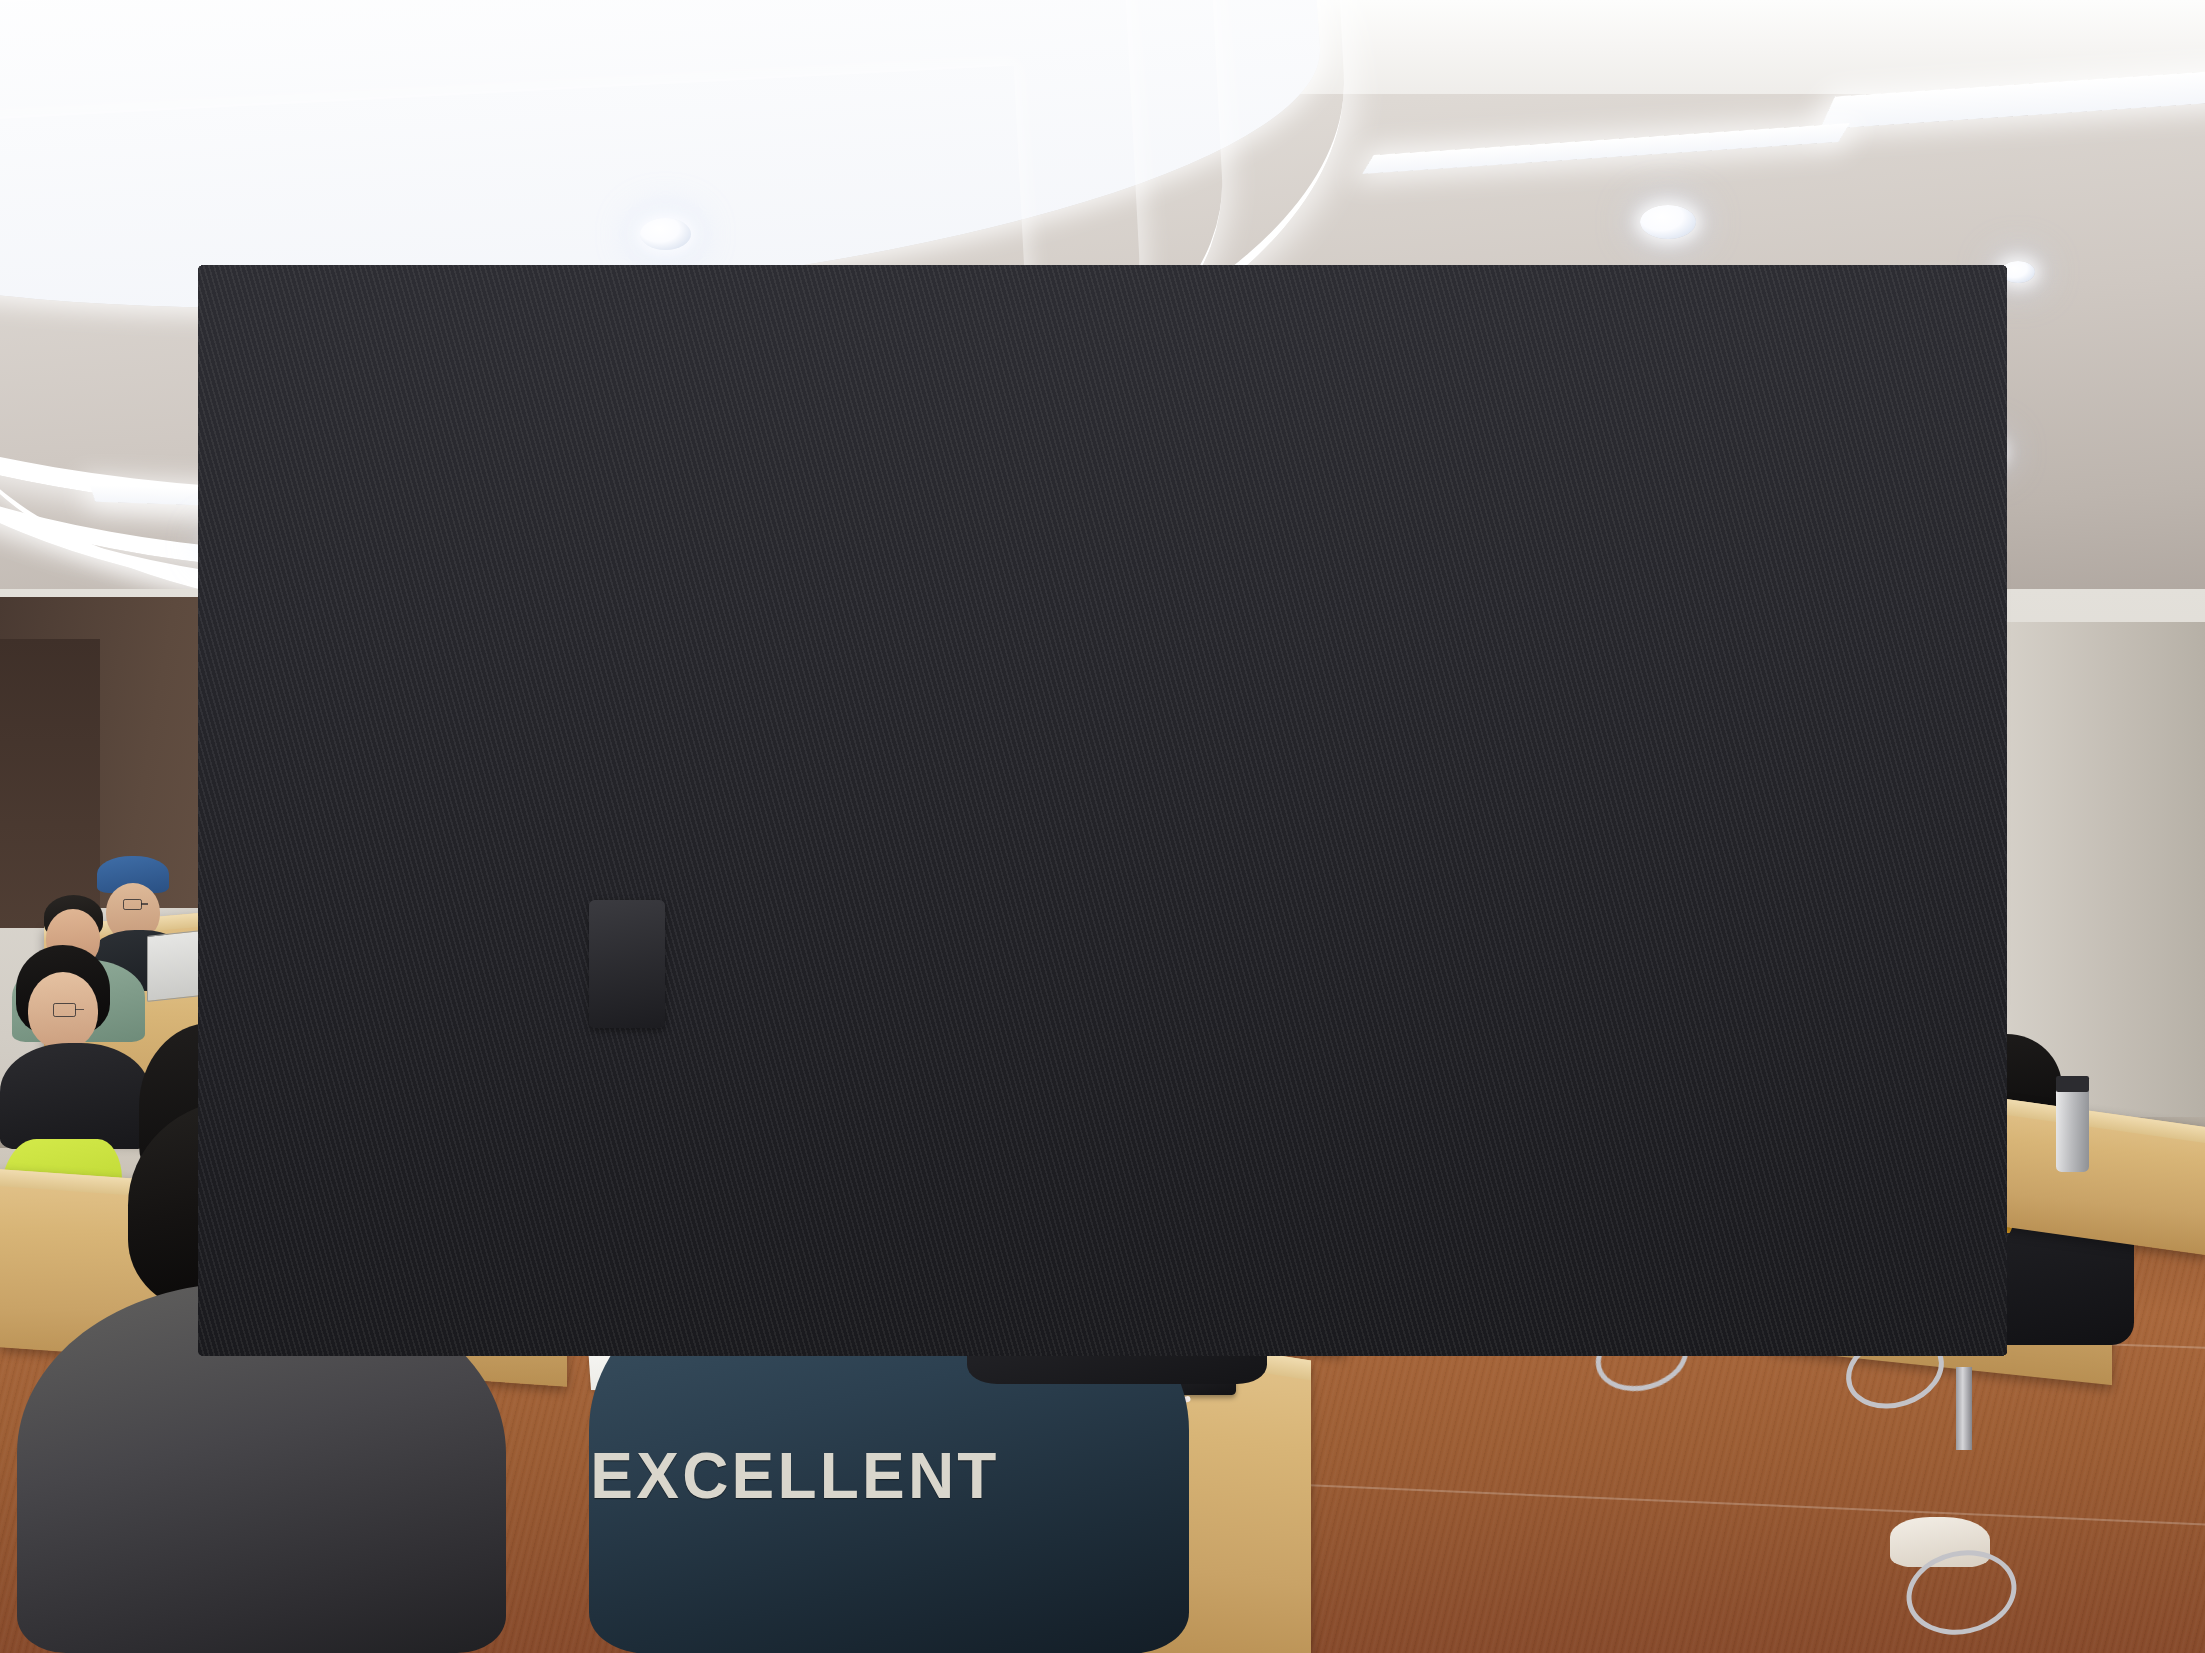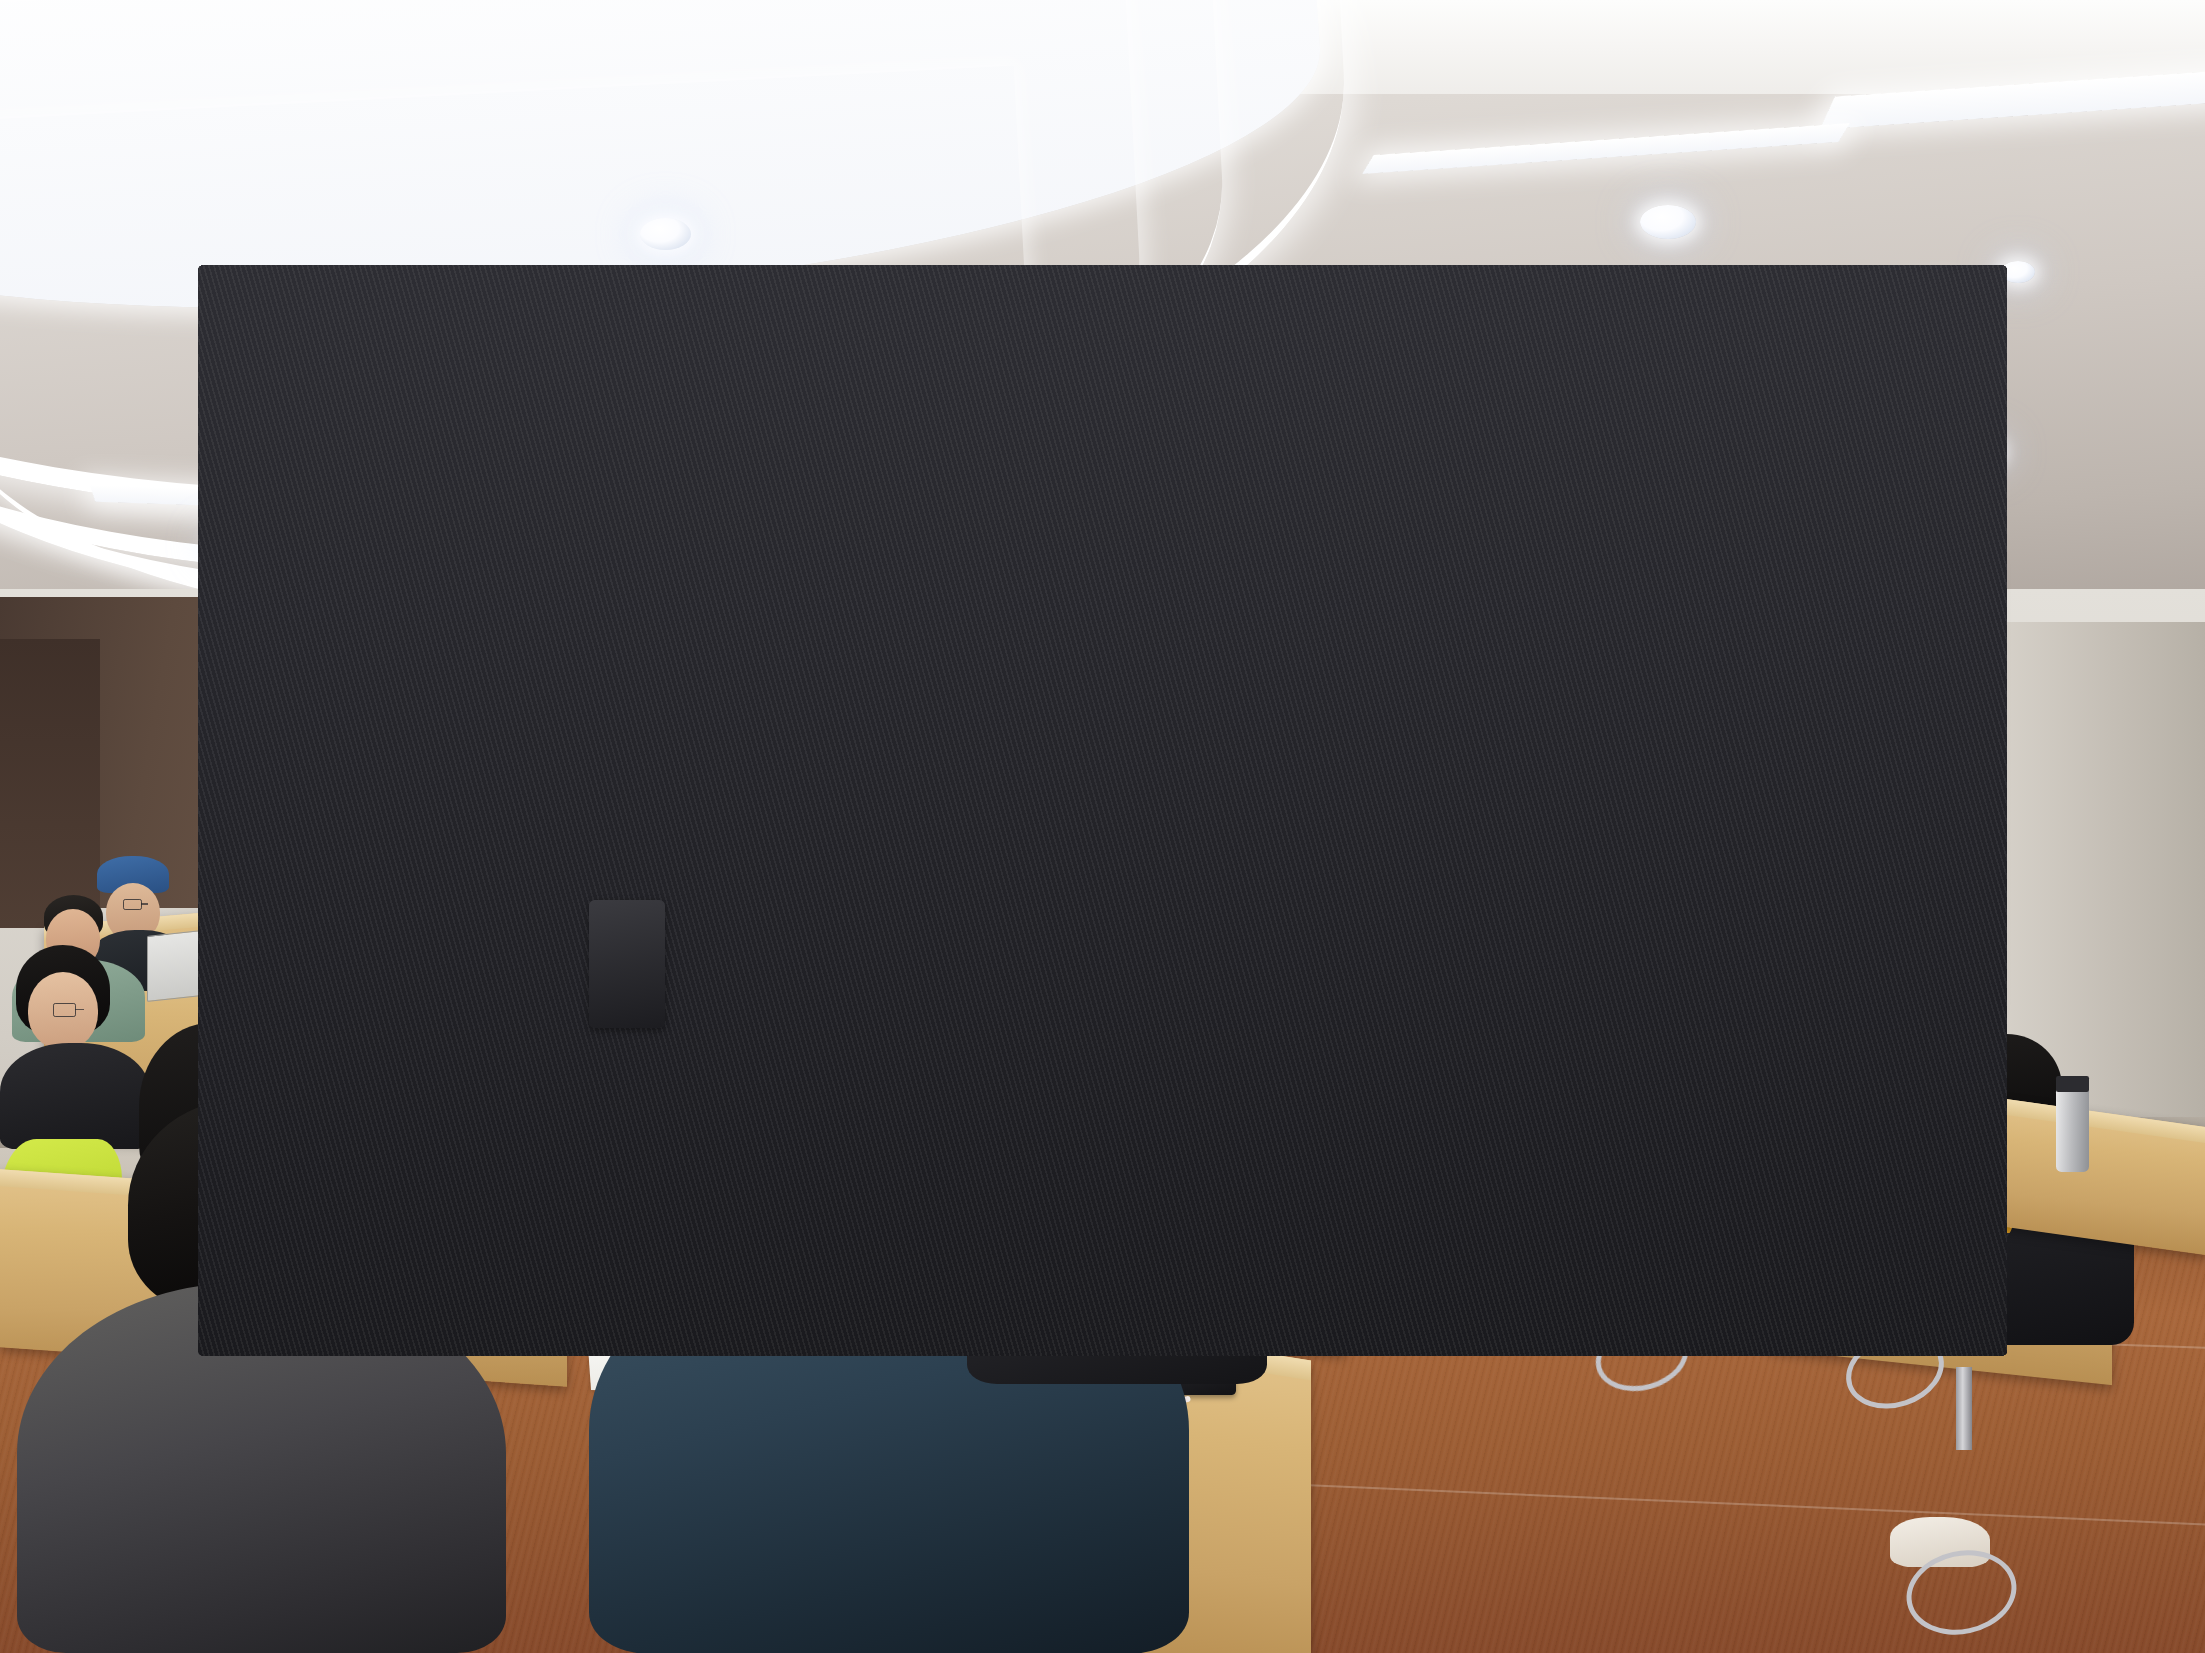--- a/index.html
+++ b/index.html
@@ -596,20 +596,21 @@
   <div class="abs" style="left:1138px;top:1401px;width:53px;height:6.1px;border-radius:3.3px;
               background:linear-gradient(90deg,#d23b2d,#f0f0ee);transform:rotate(-12deg);"></div>
 
   <div class="paper" style="left:589px;top:1323px;width:167px;height:70px;transform:rotate(-4deg) skewY(6deg);"></div>
 
   <div class="person" style="left:589px;top:1017px;width:600px;height:637px;">
     <div class="hair" style="left:139px;top:0px;width:261px;height:261px;
                 background:linear-gradient(168deg,#211f1e 0%,#151312 46%,#070606 100%);"></div>
     <div class="shoulder" style="left:0px;top:222px;width:600px;height:415px;
                 background:linear-gradient(166deg,#3e5565 0%,#2c4050 40%,#1d2c38 74%,#131d26 100%);"></div>
+    <div class="jacket-text" style="left:-94px;top:422px;font-size:64px;">EXCELLENT</div>
   </div>
 
   <div class="person" style="left:16.7px;top:1100px;width:489px;height:554px;">
     <div class="hair" style="left:111px;top:0px;width:222px;height:211px;
                 background:linear-gradient(168deg,#242220 0%,#151312 48%,#070606 100%);"></div>
     <div class="shoulder" style="left:0px;top:183px;width:489px;height:370px;
                 background:linear-gradient(166deg,#62615f 0%,#47464a 42%,#2e2d31 80%,#202023 100%);"></div>
   </div>
 
   <div class="person" style="left:967px;top:1073px;width:300px;height:311px;">

